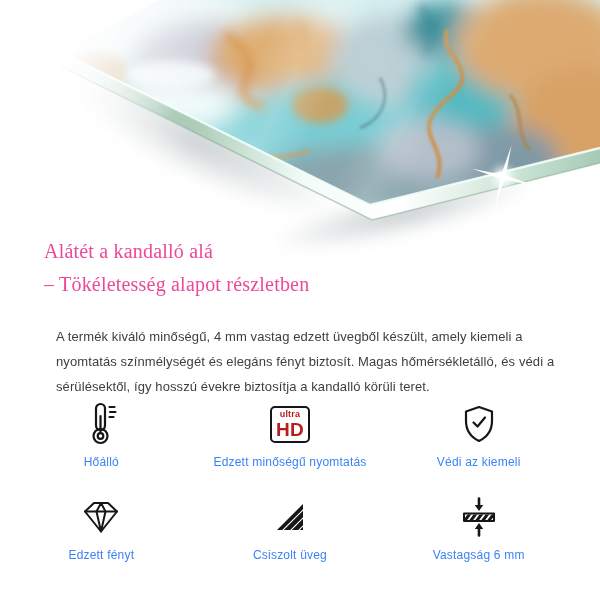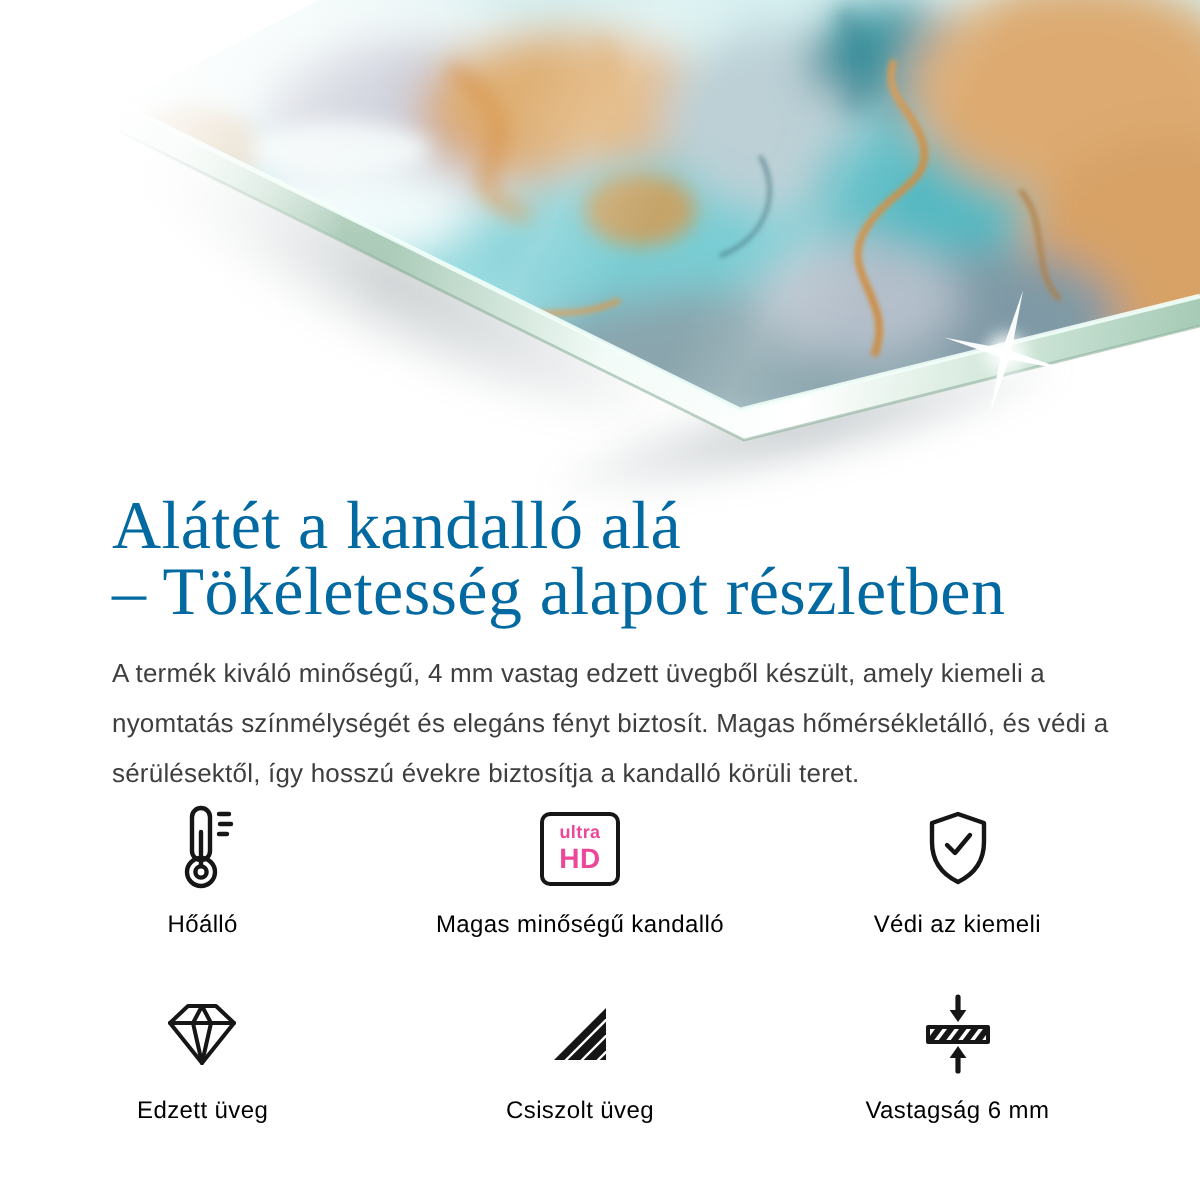--- a/index.html
+++ b/index.html
@@ -26,40 +26,40 @@
   .glass-top::after{content:"";position:absolute;inset:0;
     background:
       linear-gradient(118deg,rgba(255,255,255,0) 40%,rgba(255,255,255,.22) 47%,rgba(255,255,255,0) 54%),
       linear-gradient(118deg,rgba(255,255,255,0) 60%,rgba(255,255,255,.16) 66%,rgba(255,255,255,0) 72%);}
   .edge-highlight{position:absolute;left:0;top:0;pointer-events:none;}
   .sparkle{position:absolute;left:468px;top:142px;width:70px;height:70px;pointer-events:none;}
   .white-fade{position:absolute;inset:0;pointer-events:none;
     background:linear-gradient(107deg,#ffffff 7%,rgba(255,255,255,.92) 13%,rgba(255,255,255,0) 35%);}
 
   
-  .title{position:absolute;left:40px;top:231px;margin:16px;
+  .title{position:absolute;left:40px;top:231px;margin:4px;
     font-family:"Liberation Serif","DejaVu Serif",serif;font-weight:400;
-    font-size:34px;line-height:33px;color:#0369a1;letter-spacing:.2px;}
+    font-size:20px;line-height:33px;color:#ec4899;letter-spacing:.2px;}
   .desc{position:absolute;left:40px;top:308px;width:508px;margin:16px;
     font-size:13px;line-height:25px;color:#3e3e3e;letter-spacing:.1px;}
 
   
   .features{position:absolute;left:7px;top:398px;width:566px;
     display:grid;grid-template-columns:repeat(3,1fr);row-gap:22px;}
   .feature{display:flex;flex-direction:column;align-items:center;}
   .icon-slot{height:52px;display:flex;align-items:center;justify-content:center;}
   .feature svg{display:block;}
   .feature .stroke{stroke:#161616;fill:none;stroke-width:2.2;stroke-linecap:round;stroke-linejoin:round;}
   .feature .fillb{fill:#161616;stroke:none;}
-  .flabel{margin-top:5px;font-size:12px;color:#000000;letter-spacing:.2px;white-space:nowrap;}
+  .flabel{margin-top:5px;font-size:12px;color:#3b82f6;letter-spacing:.2px;white-space:nowrap;}
   .uhd{width:36px;height:33px;border:2.4px solid #161616;border-radius:5px;
     display:flex;flex-direction:column;align-items:center;justify-content:center;
-    color:#ec4899;line-height:1;}
+    color:#b91c1c;line-height:1;}
   .uhd .t1{font-size:9px;font-weight:700;letter-spacing:.2px;}
-  .uhd .t2{font-size:14px;font-weight:800;margin-top:1px;letter-spacing:.3px;}
+  .uhd .t2{font-size:19px;font-weight:800;margin-top:1px;letter-spacing:.3px;}
 </style>
 </head>
 <body>
 
 <div class="page">
 
   <div class="hero">
     <div class="shadow shadow-left"></div>
     <div class="shadow shadow-corner"></div>
 
@@ -163,42 +163,42 @@
       <span class="flabel">Hőálló</span>
     </div>
 
     <div class="feature">
       <div class="icon-slot">
         <div class="uhd">
           <span class="t1">ultra</span>
           <span class="t2">HD</span>
         </div>
       </div>
-      <span class="flabel">Magas minőségű kandalló</span>
+      <span class="flabel">Edzett minőségű nyomtatás</span>
     </div>
 
     <div class="feature">
       <div class="icon-slot">
         <svg width="36" height="40" viewBox="0 0 36 40">
           <path class="stroke" d="M18 3 L31 7.5 V17 C31 26.5 25.8 33.2 18 37 C10.2 33.2 5 26.5 5 17 V7.5 Z"></path>
           <path class="stroke" d="M12.5 18.5 L16.5 22.5 L24 13.5"></path>
         </svg>
       </div>
       <span class="flabel">Védi az kiemeli</span>
     </div>
 
     <div class="feature">
       <div class="icon-slot">
         <svg width="38" height="34" viewBox="0 0 38 34">
           <path class="stroke" style="stroke-width:2" d="M12 3 H26 L35 11.5 L19 31.5 L3 11.5 Z"></path>
           <path class="stroke" style="stroke-width:2" d="M3 11.5 H35"></path>
           <path class="stroke" style="stroke-width:2" d="M19 3 L14.5 11.5 L19 31.5 L23.5 11.5 Z"></path>
         </svg>
       </div>
-      <span class="flabel">Edzett üveg</span>
+      <span class="flabel">Edzett fényt</span>
     </div>
 
     <div class="feature">
       <div class="icon-slot">
         <svg width="30" height="30" viewBox="0 0 30 30">
           <defs>
               <clipPath id="tri">
                 <path d="M2 28 L28 2 L28 28 Z"></path>
               </clipPath>
             </defs>

